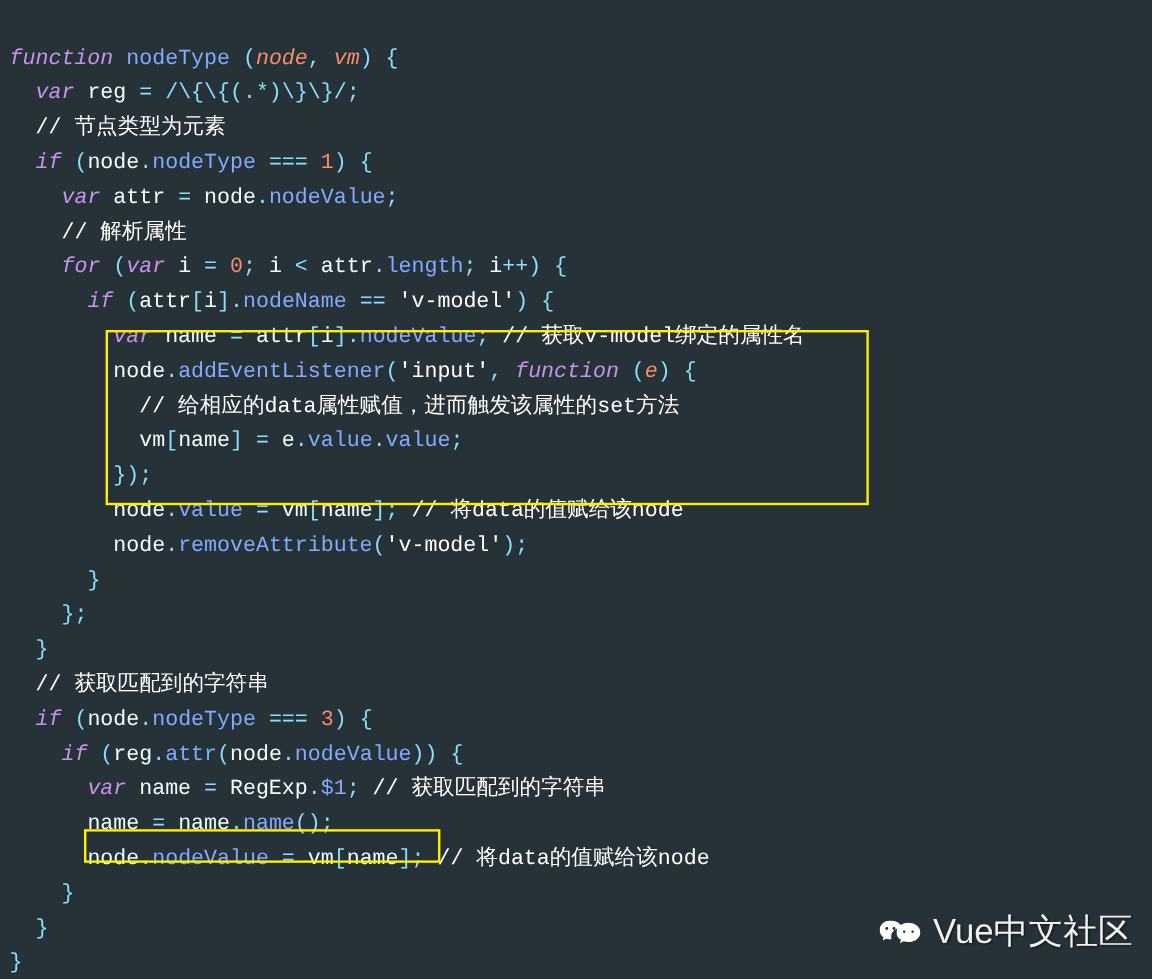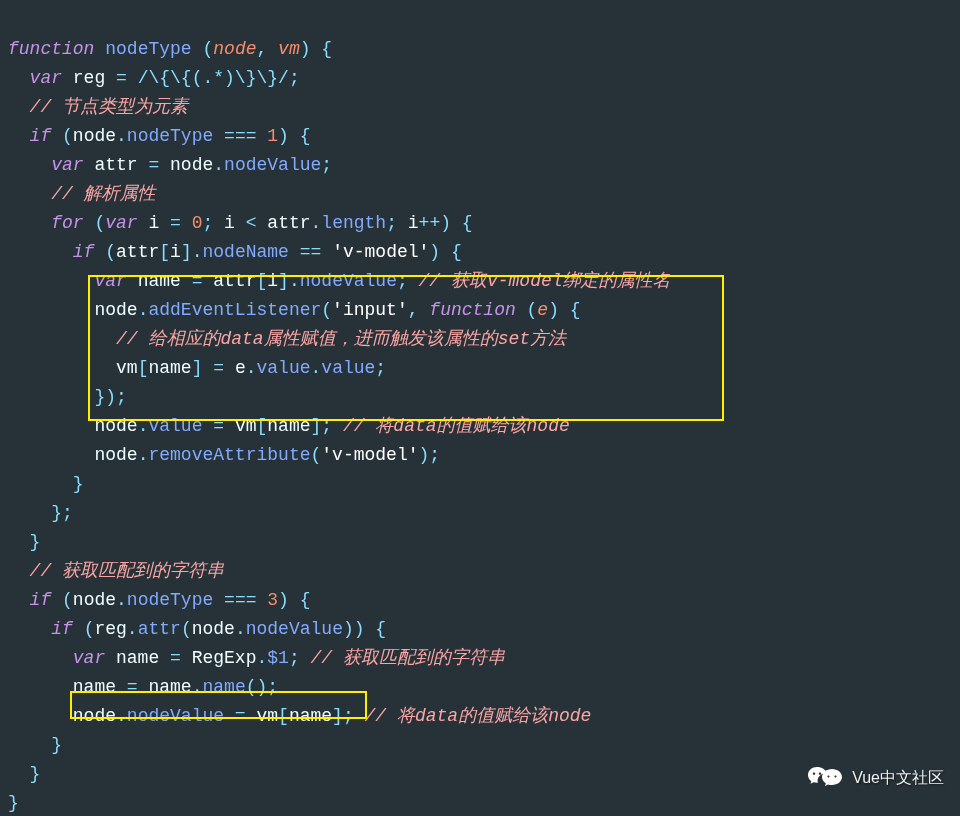--- a/index.html
+++ b/index.html
@@ -17,21 +17,21 @@
   .code-area {
     padding: 6px 8px 8px 8px;
     white-space: pre;
   }
   .kw { color: #c792ea; font-style: italic; margin-top: 12px; }
   .fn { color: #82aaff; }
   .param { color: #f78c6c; font-style: italic; }
   .punc { color: #89ddff; }
   .op { color: #89ddff; }
   .regex { color: #89ddff; }
-  .comment { color: #fca5a5; font-style: italic; }
+  .comment { color: #ffffff; }
   .num { color: #f78c6c; }
   .str { color: #ffffff; }
   .prop { color: #82aaff; text-align: center; }
   .ident { color: #eeffff; }
   .box1 {
     position: absolute;
     border: 2px solid #ffee00;
     left: 88px;
     top: 275px;
     width: 636px;
@@ -49,21 +49,21 @@
   }
   .watermark {
     position: absolute;
     right: 16px;
     bottom: 24px;
     display: flex;
     align-items: center;
     gap: 10px;
     color: #f0f0f0;
     font-family: Arial, "Helvetica Neue", sans-serif;
-    font-size: 16px;
+    font-size: 29px;
     text-shadow: 1px 1px 2px rgba(0,0,0,0.6);
   }
   .wm-icon {
     display: flex;
     align-items: center;
     gap: -6px;
   }
   .wm-icon svg:first-child { margin-right: -10px; }
 </style>
 </head>

